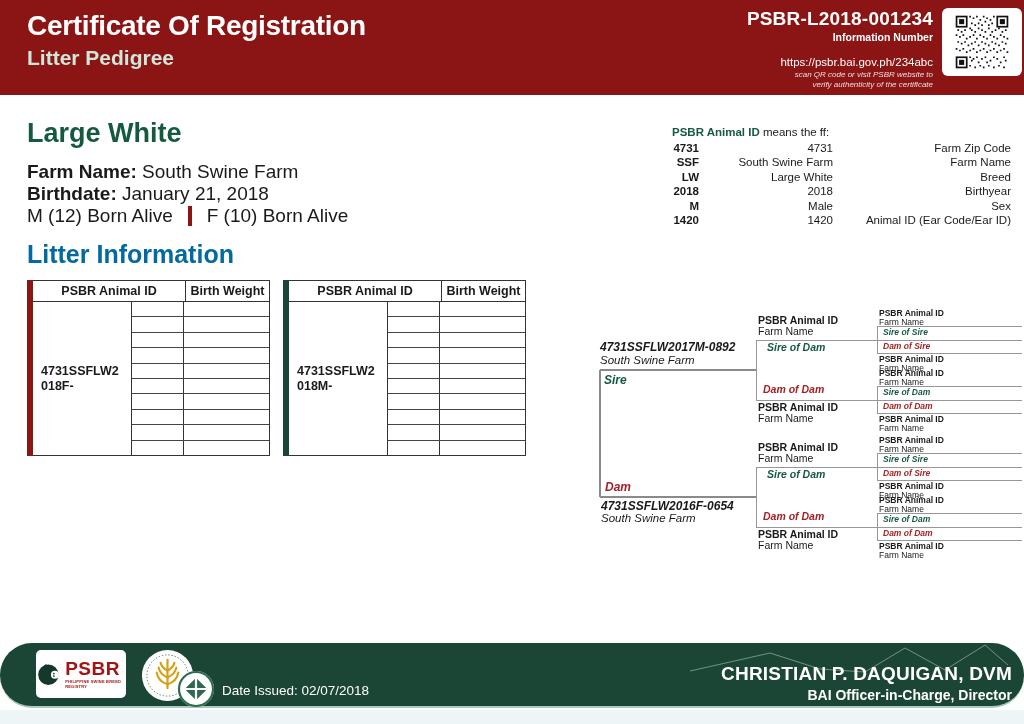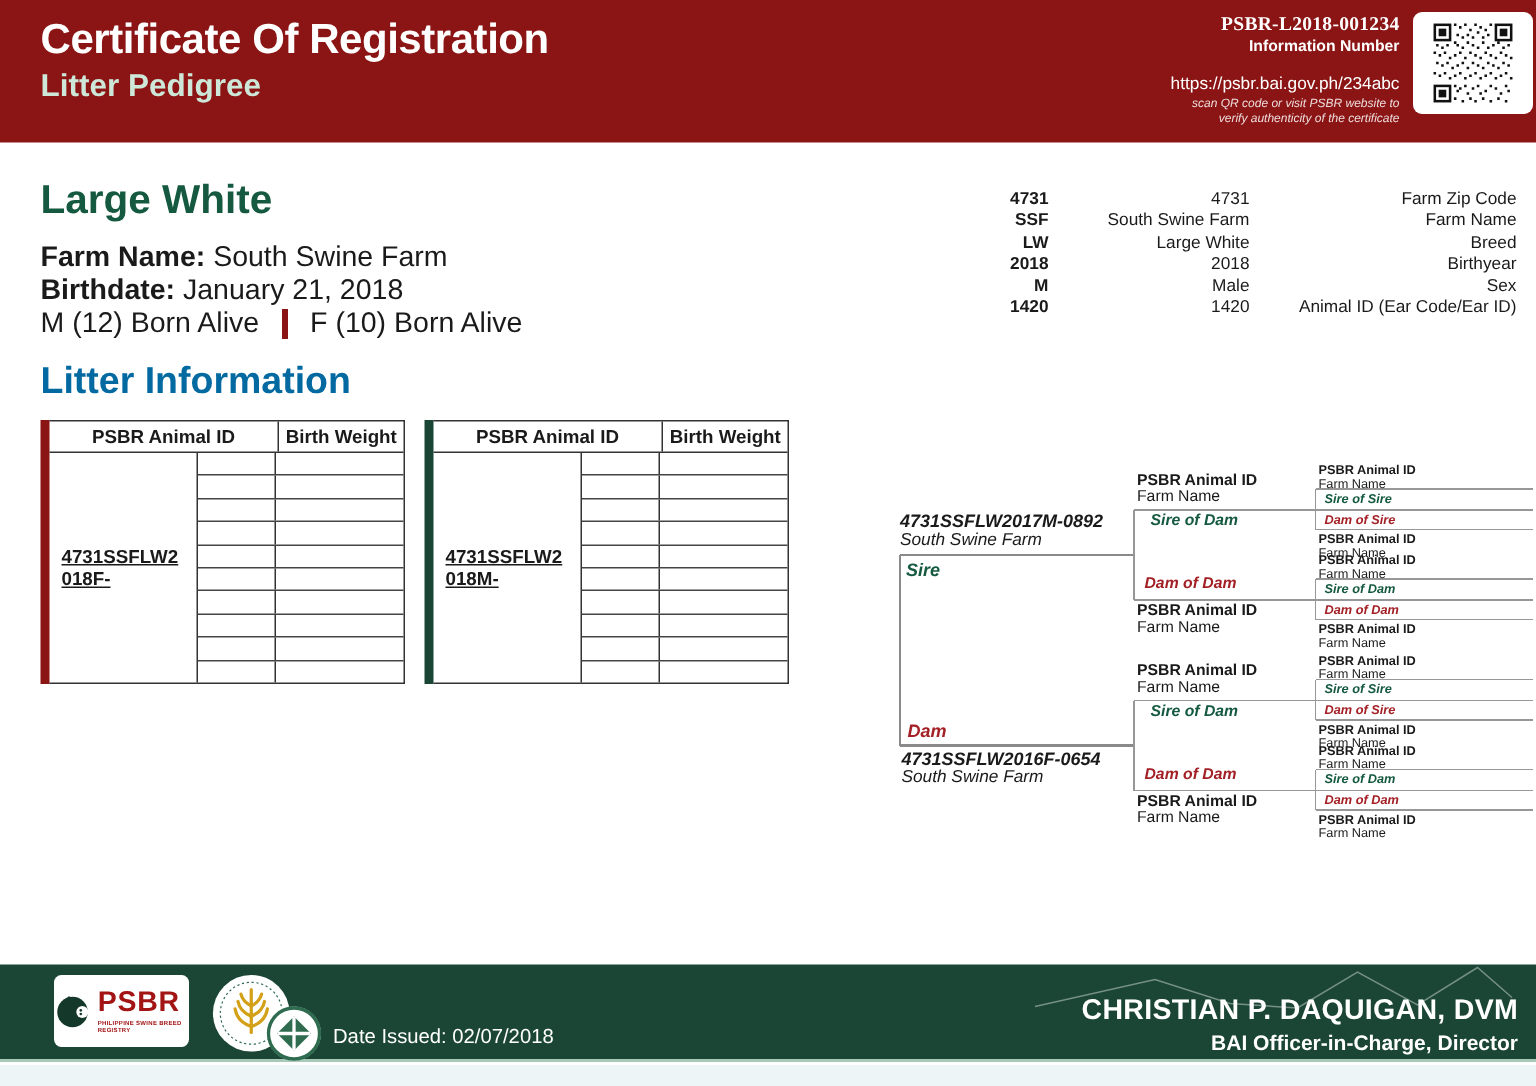--- a/index.html
+++ b/index.html
@@ -5,21 +5,21 @@
   * { margin:0; padding:0; box-sizing:border-box; }
   html,body { background:#fff; }
   body { font-family:"Liberation Sans", sans-serif; color:#1a1a1a; }
   .page { position:relative; width:1024px; height:724px; margin:0 auto; background:#fff; overflow:hidden; }
 
   
   .hdr { position:absolute; left:0; top:0; width:1024px; height:95px; background:#8b1414; }
   .hdr-title { position:absolute; left:27px; top:10px; font-size:28px; font-weight:700; color:#ffffff; letter-spacing:-0.3px; }
   .hdr-sub { position:absolute; left:27px; top:46px; font-size:21px; font-weight:700; color:#cde8d8; }
   .hdr-right { position:absolute; right:91px; top:8px; text-align:right; color:#fff; }
-  .reg-num { font-size:13px; font-weight:700; letter-spacing:0.2px;font-family:Liberation Serif, serif; }
+  .reg-num { font-size:19px; font-weight:700; letter-spacing:0.2px; }
   .reg-label { font-size:10.5px; font-weight:700; margin-top:1px; }
   .ver-url { font-size:11.5px; margin-top:13px; }
   .qr-cap { font-size:8px; font-style:italic; color:rgba(255,255,255,0.85); line-height:1.2; margin-top:2px; }
   .qr-box { position:absolute; right:2px; top:8px; width:80px; height:68px; background:#fff; border-radius:6px;
             display:flex; align-items:center; justify-content:center; }
 
   
   .breed-title { position:absolute; left:27px; top:118px; font-size:27px; font-weight:700; color:#155a40; }
   .info-line { position:absolute; left:27px; font-size:19px;text-align:center; }
   .info-line b { font-weight:700; }
@@ -41,21 +41,21 @@
   .litter-heading { position:absolute; left:27px; top:240px; font-size:25px; font-weight:700; color:#0369a1; }
   .tables { position:absolute; left:27px; top:280px; display:flex; gap:13px; }
   .ltable { display:flex; width:243px; height:176px; font-size:12px; }
   .ltable:nth-child(1) .accent { background:#8b1414; }
   .ltable:nth-child(2) .accent { background:#1b4636; }
   .accent { width:6px; }
   .tgrid { flex:1; display:flex; flex-direction:column; border:1.5px solid #333; border-left:none; }
   .thead { display:flex; height:21px; border-bottom:1.5px solid #333; }
   .th-id { width:152px; display:flex; align-items:center; justify-content:center; font-weight:700; font-size:12.5px; }
   .th-w { flex:1; border-left:1.5px solid #333; display:flex; align-items:center; justify-content:center; font-weight:700; font-size:12.5px; }
-  .tbody { flex:1; display:flex;text-decoration:underline; }
+  .tbody { flex:1; display:flex; }
   .prefix-cell { width:99px; border-right:1.5px solid #333; font-weight:700; font-size:12.5px;
                  display:flex; align-items:center; padding:0 6px 0 8px; word-break:break-all; line-height:1.2; }
   .trows { flex:1; display:flex; flex-direction:column; }
   .trow { flex:1; display:flex; border-bottom:1px solid #444; }
   .trow:last-child { border-bottom:none; }
   .ear { width:52px; border-right:1.5px solid #333; display:flex; align-items:center; justify-content:center; font-weight:700; }
   .wt { flex:1; display:flex; align-items:center; justify-content:center; }
 
   
   .ped-lines { position:absolute; left:0; top:0; pointer-events:none; }
@@ -89,21 +89,21 @@
   .g3 > div { position:absolute; white-space:nowrap; }
   .g3-id-top { left:1px; top:0; font-weight:700; }
   .g3-farm-top { left:1px; top:8.5px; }
   .g3-lab-top { left:5px; top:19px; }
   .g3-lab-bot { left:5px; top:33px; }
   .g3-id-bot { left:1px; top:46px; font-weight:700; }
   .g3-farm-bot { left:1px; top:55px; }
 
   
   .footer { position:absolute; left:0; top:643px; width:1024px; height:65px; background:#1b4636;
-            border-bottom:2px solid #a8c8b8; }
+            border-bottom:2px solid #a8c8b8;border-radius:32px; }
   .bottom-strip { position:absolute; left:0; top:710px; width:1024px; height:14px; background:#eef5f7; }
   .psbr-box { position:absolute; left:36px; top:7px; width:90px; height:48px; background:#fff; border-radius:5px;
               display:flex; align-items:center; justify-content:center; gap:3px; }
   .psbr-word { color:#a31515; font-weight:700; font-size:19px; letter-spacing:0.5px; line-height:1; }
   .psbr-tag { color:#a31515; font-size:4px; font-weight:700; letter-spacing:0.2px; margin-top:1px; }
   .da-seal { position:absolute; left:140px; top:5px; }
   .bai-seal { position:absolute; left:176px; top:26px; }
   .date-issued { position:absolute; left:222px; top:40px; color:#fff; font-size:13.5px; }
   .signatory { position:absolute; right:12px; top:20px; text-align:right; color:#fff; }
   .sig-name { font-size:19px; font-weight:700; letter-spacing:0.2px; }
@@ -157,20 +157,24 @@
   <div class="info-line birth-line">
     <b>Birthdate:</b>&nbsp;<span>January 21, 2018</span>
   </div>
   <div class="info-line mf-line">
     <span>M (12) Born Alive</span>
     <span class="mf-bar"></span>
     <span>F (10) Born Alive</span>
   </div>
 
   <div class="legend">
+    <div class="legend-title">
+      <span class="lt-green">PSBR Animal ID</span>
+      <span>means the ff:</span>
+    </div>
     <div class="legend-rows">
 
     <div class="legend-row">
         <span class="lg-code">4731</span>
         <span class="lg-value">4731</span>
         <span class="lg-meaning">Farm Zip Code</span>
       </div>
         <div class="legend-row">
         <span class="lg-code">SSF</span>
         <span class="lg-value">South Swine Farm</span>

